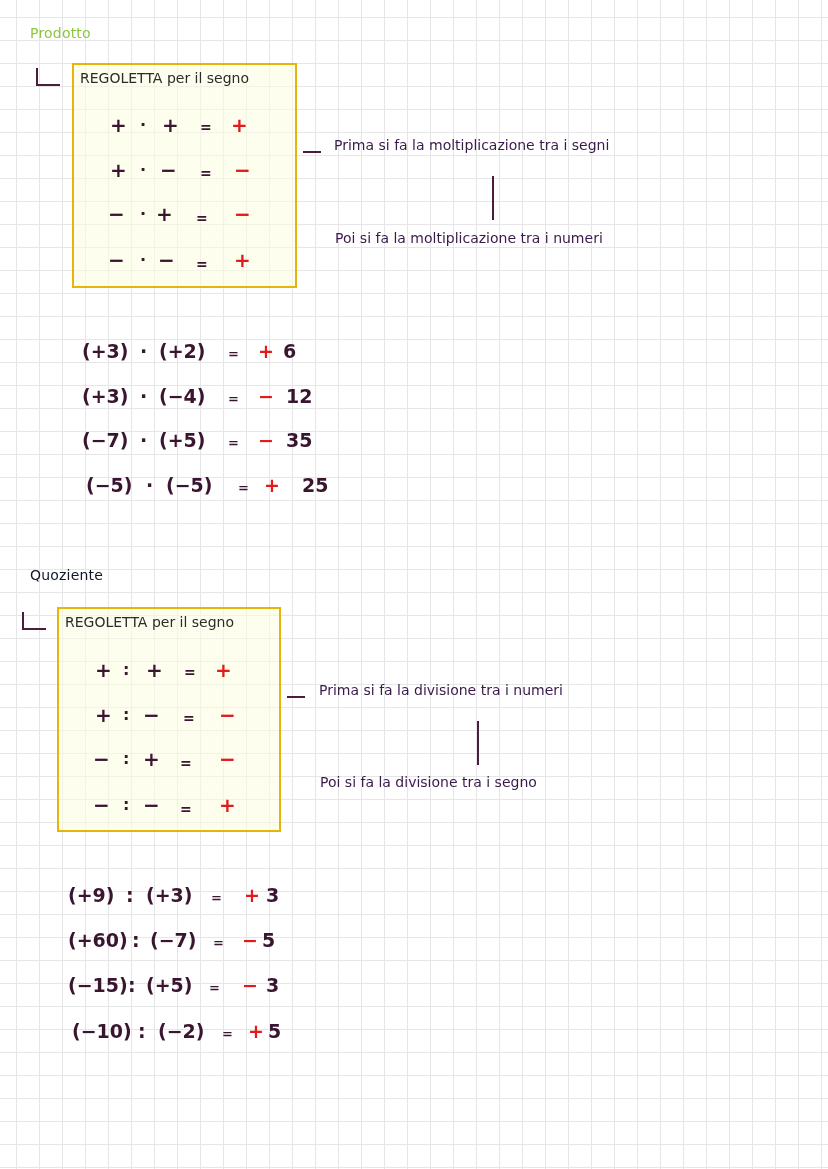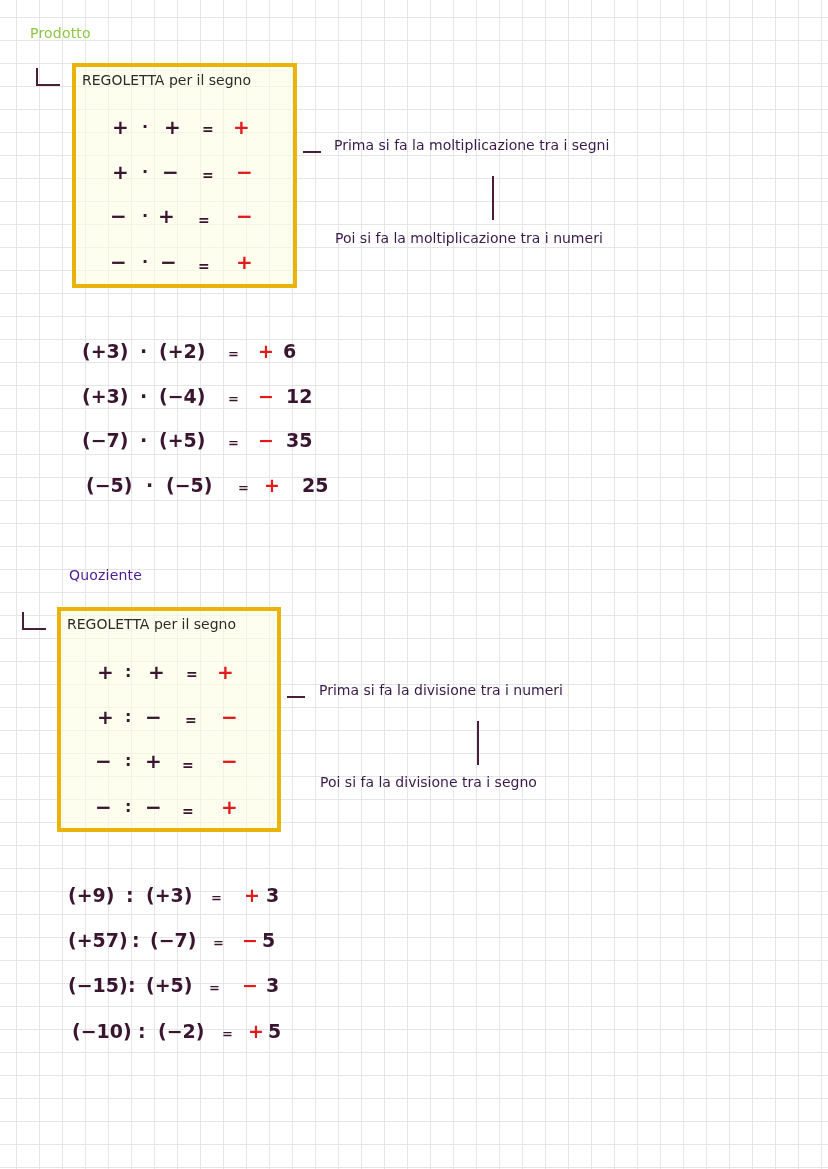--- a/index.html
+++ b/index.html
@@ -10,29 +10,29 @@
       linear-gradient(to right, #e6e6e8 1px, transparent 1px),
       linear-gradient(to bottom, #e6e6e8 1px, transparent 1px);
     background-size: 23px 23px;
     background-position: 16px 17px;
     font-family: "DejaVu Sans", sans-serif;
     color: #3a1a2e;
   }
   .abs { position: absolute; }
   .section-title { font-size: 14px; letter-spacing: 0.2px; }
   .title-green { color: #8cc63f; }
-  .title-red { color: #4c1d95; margin-left: 39px; }
+  .title-red { color: #0f172a; }
   .corner {
     position: absolute; width: 22px; height: 16px;
     border-left: 2px solid #4a1d3c; border-bottom: 2px solid #4a1d3c;
   }
   .rule-box {
     position: absolute; width: 222px; height: 222px;
     background: rgba(254, 254, 226, 0.55);
-    border: 4px solid #eab308;
+    border: 2px solid #eab308;
     box-sizing: border-box;
   }
   .rule-title { position: absolute; left: 6px; top: 5px; font-size: 14px; color: #2b2b2b; white-space: nowrap; }
   .sign-row { position: absolute; left: 0; width: 100%; height: 24px; font-weight: bold; font-size: 20px; }
   .sign-row span { position: absolute; top: 0; line-height: 24px; }
   .dark { color: #3a1530; }
   .red { color: #e01b1b; }
   .op { font-size: 16px; }
   .eqs { font-size: 14px; }
   .dash {
@@ -170,21 +170,21 @@
   <div>
     <div class="ex-row" style="left:68px; top:880px;">
       <span style="left:0;">(+9)</span>
       <span style="left:58px;">:</span>
       <span style="left:78px;">(+3)</span>
       <span class="eq-sign" style="left:143px;">=</span>
       <span class="red" style="left:176px;">+</span>
       <span style="left:198px;">3</span>
     </div>
     <div class="ex-row" style="left:68px; top:925px;">
-      <span style="left:0;">(+57)</span>
+      <span style="left:0;">(+60)</span>
       <span style="left:64px;">:</span>
       <span style="left:82px;">(−7)</span>
       <span class="eq-sign" style="left:145px;">=</span>
       <span class="red" style="left:174px;">−</span>
       <span style="left:194px;">5</span>
     </div>
     <div class="ex-row" style="left:68px; top:970px;">
       <span style="left:0;">(−15)</span>
       <span style="left:60px;">:</span>
       <span style="left:78px;">(+5)</span>

